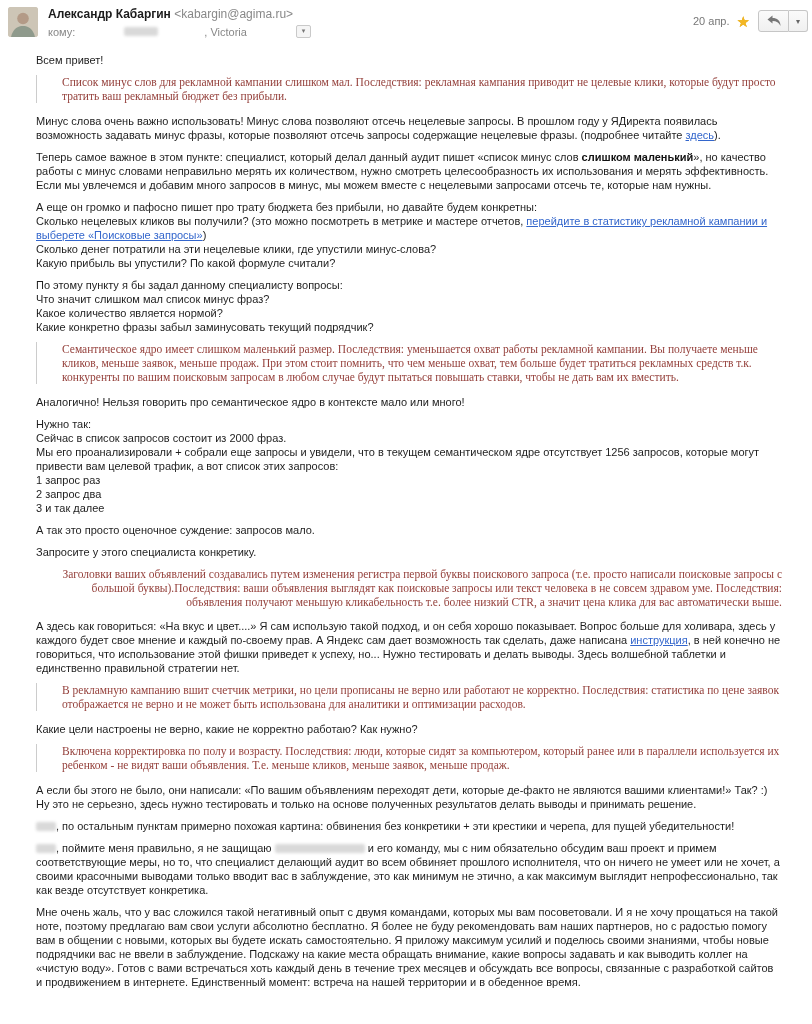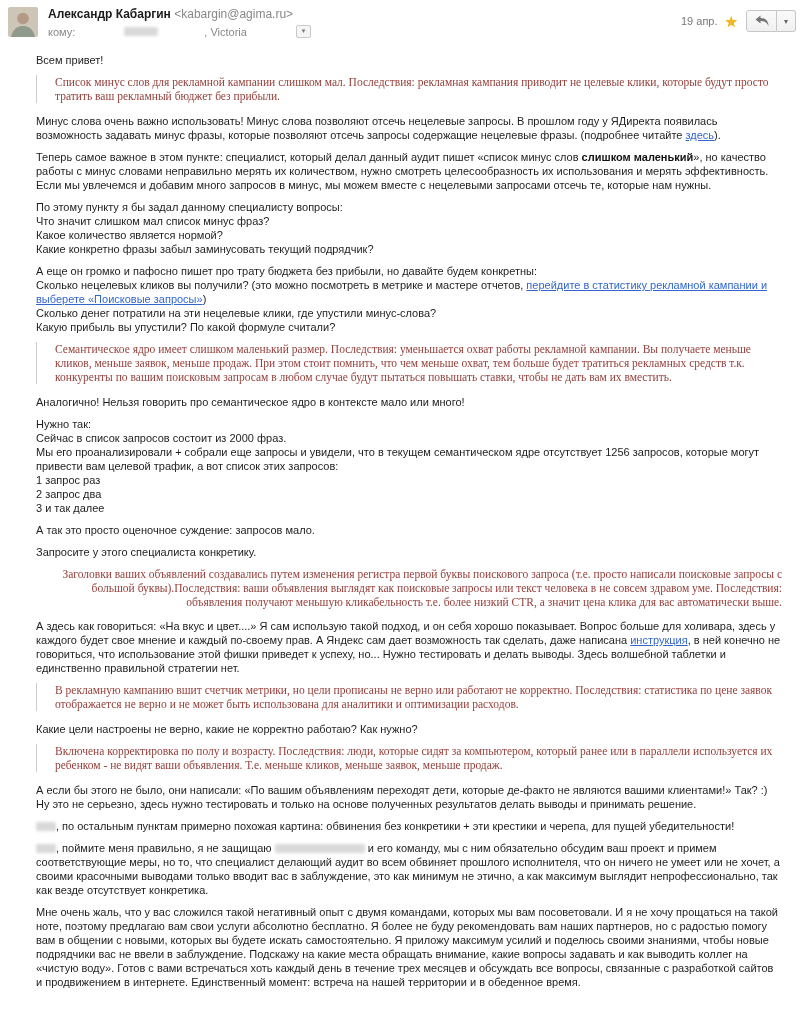--- a/index.html
+++ b/index.html
@@ -1,19 +1,19 @@
 <!DOCTYPE html>
 <html><head>
 <meta charset="utf-8">
 <style>
   html,body{margin:0;padding:0;background:#fff;}
   body{width:812px;font-family:"Liberation Sans",sans-serif;color:#1b1b1b;-webkit-font-smoothing:antialiased;}
 
   
-  .header{display:flex;align-items:flex-start;padding:7px 16px 2px 8px;}
+  .header{display:flex;align-items:flex-start;padding:7px 4px 2px 8px;}
   .avatar{width:30px;height:30px;border-radius:3px;overflow:hidden;flex:0 0 auto;background:#cdc5b6;}
   .h-left{margin-left:10px;flex:1;min-width:0;}
   .sender{font-size:12px;line-height:14px;}
   .sender-name{font-weight:bold;color:#1b1b1b;}
   .sender-email{color:#888;}
   .to-line{font-size:11px;color:#888;margin-top:4px;display:flex;align-items:center;gap:44px;}
   .details-btn{border:1px solid #c9c9c9;background:#f5f5f5;font-size:7px;color:#777;
     width:13px;height:11px;line-height:10px;text-align:center;border-radius:2px;margin-left:5px;cursor:pointer;}
   .h-right{display:flex;align-items:center;font-size:11px;color:#777;padding-top:3px;white-space:nowrap;}
   .date{margin-right:7px;}
@@ -21,21 +21,21 @@
   .btn-group{display:flex;}
   .btn{border:1px solid #c6c6c6;background:linear-gradient(#fafafa,#f0f0f0);height:20px;
     display:flex;align-items:center;justify-content:center;cursor:pointer;box-sizing:content-box;}
   .btn.reply{width:29px;border-radius:3px 0 0 3px;}
   .btn.more{width:18px;border-left:none;border-radius:0 3px 3px 0;color:#666;font-size:8px;}
 
   
   .mail-body{padding:13px 30px 0 36px;font-size:11px;line-height:14px;color:#1e1e1e;}
   p.para{margin:0 0 8px 0;}
   .line{margin:0;}
-  .quote{margin:3px 0 11px 0;border-left:1px solid #ccc;padding-left:18px;
+  .quote{margin:3px 0 11px 0;border-left:1px solid #ccc;padding-left:25px;
     font-family:"Liberation Serif",serif;font-size:11.5px;line-height:14px;color:#95413c;}
   .redtext{font-family:"Liberation Serif",serif;font-size:11.5px;line-height:14px;color:#95413c;margin:0 0 10px 0;text-align:right;}
   a.link{color:#3366cc;text-decoration:underline;cursor:pointer;}
   b{color:#111;}
   .redact{display:inline-block;height:9px;border-radius:2px;background:#d9d9d9;filter:blur(1.6px);vertical-align:-1px;}
   .w28{width:28px}.w34{width:34px}.w90{width:90px}.w95{width:95px}.w20{width:20px}
 </style>
 </head>
 <body>
 
@@ -53,21 +53,21 @@
       <span class="sender-email">&lt;kabargin@agima.ru&gt;</span>
     </div>
     <div class="to-line">
       <span>кому:</span>
       <span class="redact w34" style="margin:0 2px 0 5px"></span>
       <span>, Victoria</span>
       <span class="details-btn">▾</span>
     </div>
   </div>
   <div class="h-right">
-    <span class="date">19 апр.</span>
+    <span class="date">20 апр.</span>
     <span class="star">★</span>
     <div class="btn-group">
       <div class="btn reply">
         <svg width="14" height="12" viewBox="0 0 14 12">
           <path d="M5.5 0.5 L0.5 4.5 L5.5 8.5 L5.5 6 C9.5 6 12 7.5 13.5 11 C13.5 5.5 10 3 5.5 3 Z" fill="#777"></path>
         </svg>
       </div>
       <div class="btn more">
         <span>▾</span>
       </div>
@@ -81,31 +81,31 @@
 
 
 
   <div class="quote">Список минус слов для рекламной кампании слишком мал. Последствия: рекламная кампания приводит не целевые клики, которые будут просто тратить ваш рекламный бюджет без прибыли.</div>
 
   <p class="para"><span>Минус слова очень важно использовать! Минус слова позволяют отсечь нецелевые запросы. В прошлом году у ЯДиректа появилась возможность задавать минус фразы, которые позволяют отсечь запросы содержащие нецелевые фразы. (подробнее читайте </span><a class="link">здесь</a><span>).</span></p>
 
   <p class="para"><span>Теперь самое важное в этом пункте: специалист, который делал данный аудит пишет «список минус слов </span><b>слишком маленький</b><span>», но качество работы с минус словами неправильно мерять их количеством, нужно смотреть целесообразность их использования и мерять эффективность. Если мы увлечемся и добавим много запросов в минус, мы можем вместе с нецелевыми запросами отсечь те, которые нам нужны.</span></p>
 
   <p class="para">
+    <span class="line">А еще он громко и пафосно пишет про трату бюджета без прибыли, но давайте будем конкретны:</span><br>
+    <span>Сколько нецелевых кликов вы получили? (это можно посмотреть в метрике и мастере отчетов, </span><a class="link">перейдите в статистику рекламной кампании и выберете «Поисковые запросы»</a><span>)</span><br>
+    <span class="line">Сколько денег потратили на эти нецелевые клики, где упустили минус-слова?</span><br>
+    <span class="line">Какую прибыль вы упустили? По какой формуле считали?</span>
+  </p>
+
+  <p class="para">
     <span class="line">По этому пункту я бы задал данному специалисту вопросы:</span><br>
     <span class="line">Что значит слишком мал список минус фраз?</span><br>
     <span class="line">Какое количество является нормой?</span><br>
     <span class="line">Какие конкретно фразы забыл заминусовать текущий подрядчик?</span>
-  </p>
-
-  <p class="para">
-    <span class="line">А еще он громко и пафосно пишет про трату бюджета без прибыли, но давайте будем конкретны:</span><br>
-    <span>Сколько нецелевых кликов вы получили? (это можно посмотреть в метрике и мастере отчетов, </span><a class="link">перейдите в статистику рекламной кампании и выберете «Поисковые запросы»</a><span>)</span><br>
-    <span class="line">Сколько денег потратили на эти нецелевые клики, где упустили минус-слова?</span><br>
-    <span class="line">Какую прибыль вы упустили? По какой формуле считали?</span>
   </p>
 
   <div class="quote">Семантическое ядро имеет слишком маленький размер. Последствия: уменьшается охват работы рекламной кампании. Вы получаете меньше кликов, меньше заявок, меньше продаж. При этом стоит помнить, что чем меньше охват, тем больше будет тратиться рекламных средств т.к. конкуренты по вашим поисковым запросам в любом случае будут пытаться повышать ставки, чтобы не дать вам их вместить.</div>
 
   <p class="para">Аналогично! Нельзя говорить про семантическое ядро в контексте мало или много!</p>
 
   <p class="para">
     <span class="line">Нужно так:</span><br>
     <span class="line">Сейчас в список запросов состоит из 2000 фраз.</span><br>
     <span class="line">Мы его проанализировали + собрали еще запросы и увидели, что в текущем семантическом ядре отсутствует 1256 запросов, которые могут привести вам целевой трафик, а вот список этих запросов:</span><br>

